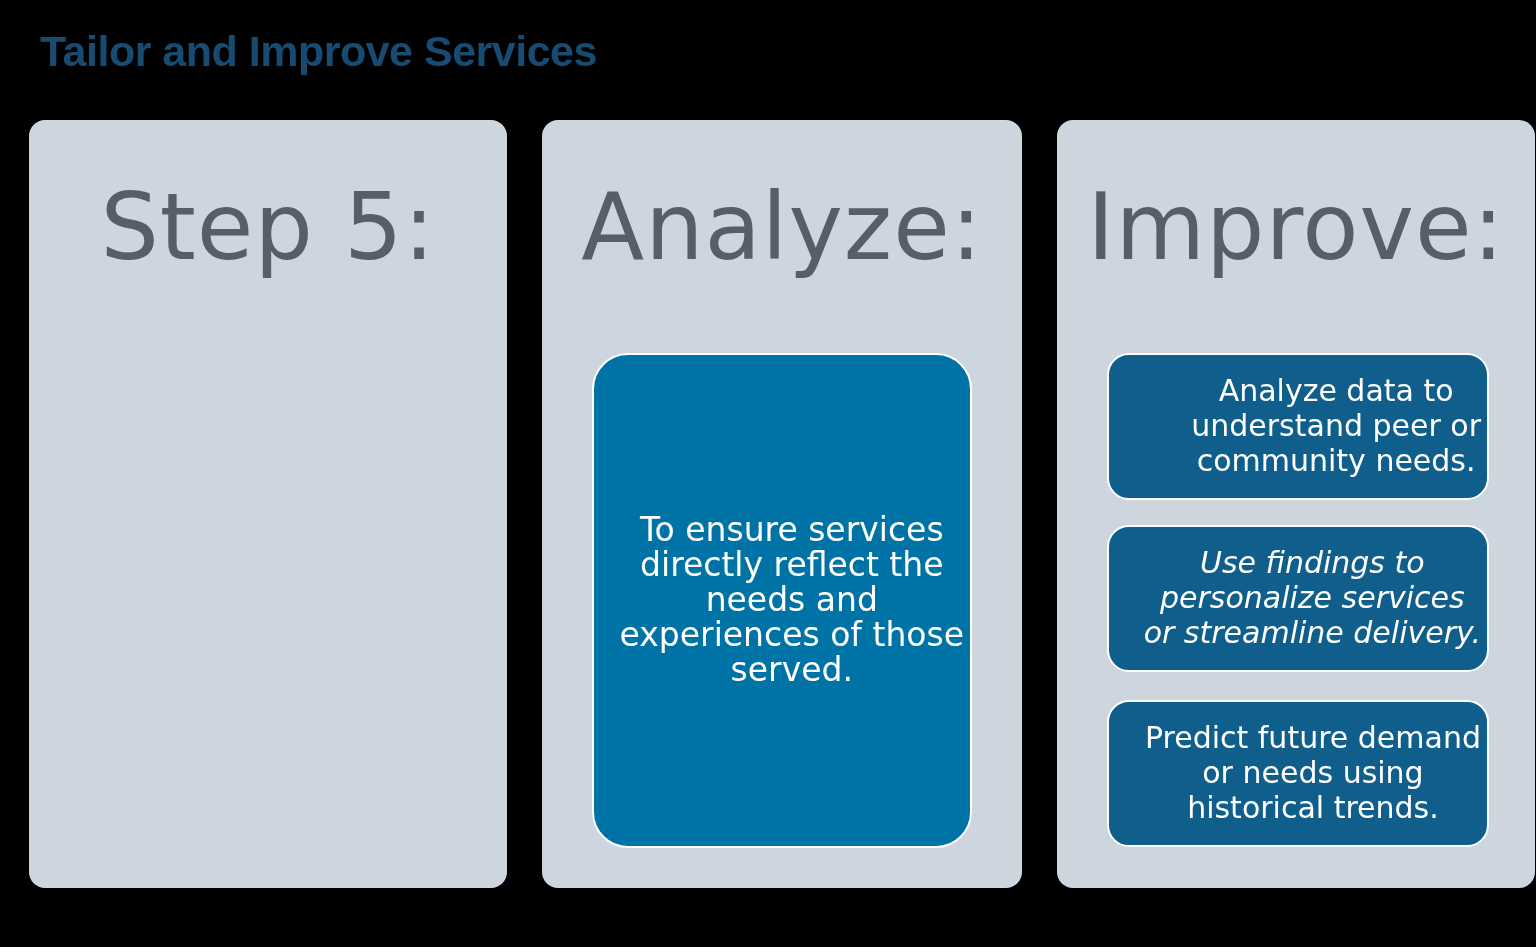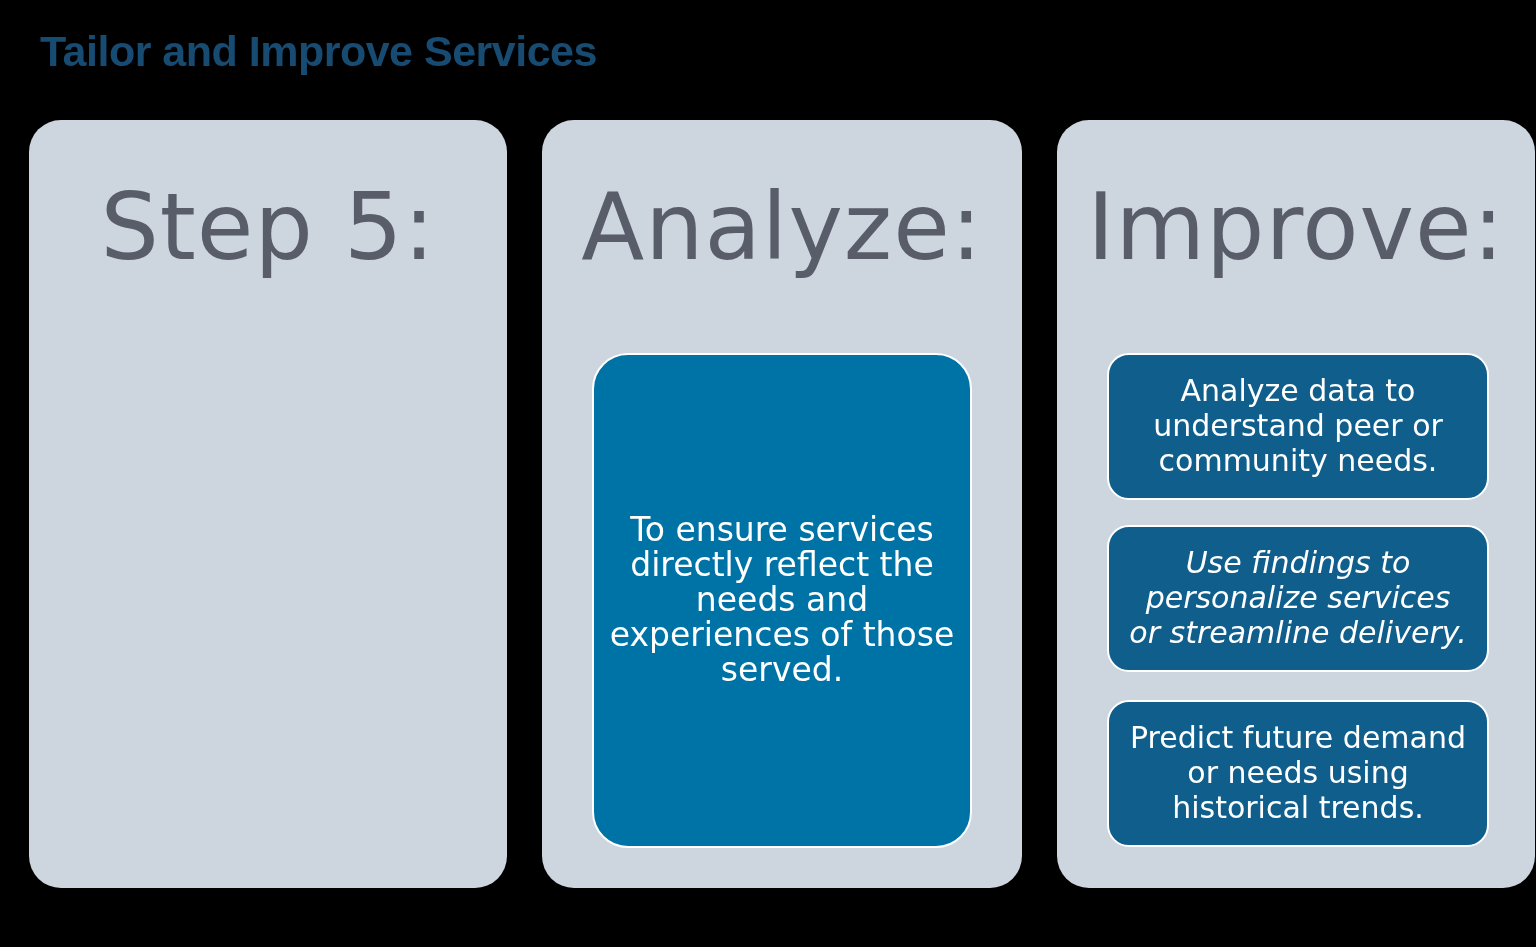--- a/index.html
+++ b/index.html
@@ -29,42 +29,42 @@
     font-size: 43px;
     letter-spacing: -0.5px;
     color: var(--title-text);
   }
 
   .col {
     position: absolute;
     top: 120px;
     height: 768px;
     background: var(--column-bg);
-    border-radius: 32px;
+    border-radius: 16px;
   }
   .col-step    { left: 17px;   width: 478px; }
   .col-purpose { left: 530px;  width: 480px; }
   .col-actions { left: 1045px; width: 478px; }
 
   .col-header {
     margin-top: 55px;
     text-align: center;
     font-size: 92px;
     line-height: 1.15;
     color: var(--header-text);
     letter-spacing: 1px;
   }
 
   .sub-box {
     position: absolute;
     left: 50px;
     border: 2px solid var(--box-border);
     display: flex;
     align-items: center;
-    justify-content: center;
+    justify-content: flex-end;
     text-align: center;
   }
   .purpose-box {
     top: 233px;
     width: 380px; height: 495px;
     border-radius: 36px;
     background: var(--purpose-box-bg);
   }
   .purpose-box .box-text {
     font-size: 33px;

